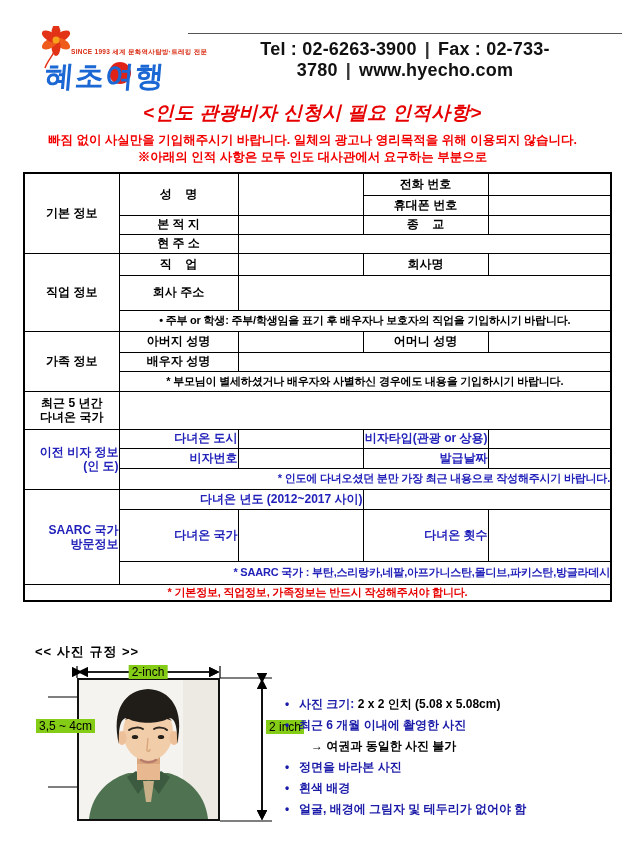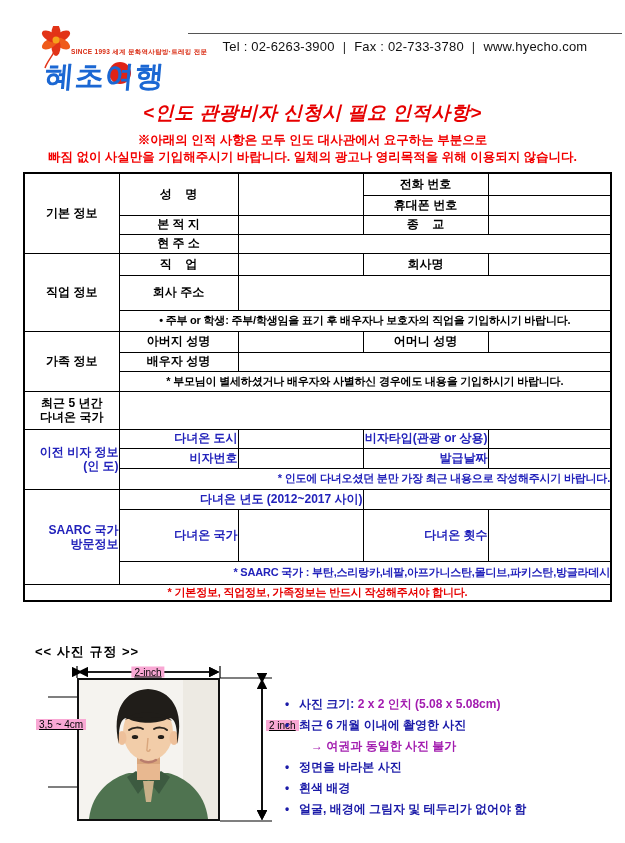--- a/index.html
+++ b/index.html
@@ -9,49 +9,49 @@
   
   .logo { position:absolute; left:33px; top:26px; width:160px; height:70px; }
   .logo-flower { position:absolute; left:6px; top:0; }
   .logo-since { position:absolute; left:38px; top:22px; font-size:6.5px; font-weight:bold; color:#d92b12; letter-spacing:.3px; white-space:nowrap; }
   .logo-globe { position:absolute; left:76px; top:36px; width:22px; height:22px; border-radius:50%; background:#e02316; }
   .logo-brand { position:absolute; left:12px; top:31px; font-size:29px; font-weight:900; color:#1b67d3; transform:skewX(-5deg); letter-spacing:1px; white-space:nowrap; }
   .hdr-right { position:absolute; left:188px; top:33px; width:434px; text-align:center; }
   .hdr-addr { font-size:11px; color:#222; padding-bottom:6px; }
   .hdr-addr b { font-size:11.5px; color:#000; }
   .hdr-rule { border-top:1.5px solid #555; }
-  .hdr-tel { font-size:13px; color:#111; font-weight:400; padding-top:5px; letter-spacing:.2px; }
+  .hdr-tel { font-size:18px; color:#111; font-weight:700; padding-top:5px; letter-spacing:.2px; }
   .hdr-tel .sep { padding:0 8px; color:#333; }
 
   
   .doc-title { position:absolute; top:100px; left:0; width:100%; text-align:center; font-size:19px; font-weight:bold; color:#e60000; letter-spacing:.5px;font-style:italic; }
   .doc-notice { position:absolute; top:132px; left:0; width:100%; text-align:center; font-size:12.5px; font-weight:bold; color:#f20000; line-height:17px; }
 
   
   table.form-table { position:absolute; left:23px; top:172px; width:587px; border-collapse:collapse; table-layout:fixed; border:2px solid #000; }
   .form-table td { border:1px solid #000; vertical-align:middle; text-align:center; font-size:12px; font-weight:bold; color:#000; overflow:hidden; }
   .form-table td.sec { line-height:14px; }
   .form-table td.ws { white-space:pre; }
   .form-table td.note { font-size:11px; letter-spacing:-0.2px; }
   .form-table .blue { color:#2222bb;text-align:right; }
   .form-table .rednote { color:#e60000; }
 
   
   .photo-heading { position:absolute; left:35px; top:643px; font-size:13px; font-weight:bold; color:#000; letter-spacing:1px;text-align:right; }
   .photo-box { position:absolute; left:77px; top:678px; width:143px; height:143px; border:2px solid #111; background:#f5f3ef; }
   .dim-svg { position:absolute; left:30px; top:660px; }
-  .dim-label { position:absolute; font-size:10px; color:#000; background:#f9a8d4; padding:0 3px; white-space:nowrap;text-decoration:underline; }
+  .dim-label { position:absolute; font-size:12px; color:#000; background:#84cc16; padding:0 3px; white-space:nowrap; }
   .dim-top { left:148px; top:672px; transform:translate(-50%,-50%); }
   .dim-right { left:266px; top:704px;margin-top:16px; }
   .dim-left { left:36px; top:719px; }
 
   .bullets { position:absolute; left:285px; top:694px; width:335px; }
   .b-line { position:relative; line-height:21px; font-size:12px; font-weight:bold; color:#1a1aa8; white-space:nowrap; padding-left:14px; }
   .b-line .dot { position:absolute; left:0; top:0; color:#1a1aa8; }
-  .b-line .red, .b-line.red { color:#a21caf; }
+  .b-line .red, .b-line.red { color:#000000; }
   .b-line.indent { padding-left:26px; }
 </style>
 </head>
 <body>
 
 <div class="page">
 
   <div class="logo">
     <svg class="logo-flower" width="34" height="44" viewBox="0 0 34 44">
       <g transform="translate(17,14)">
@@ -72,22 +72,22 @@
 
   <div class="hdr-right">
     <div class="hdr-rule"></div>
     <div class="hdr-tel">
       <span>Tel : 02-6263-3900</span><span class="sep">|</span><span>Fax : 02-733-3780</span><span class="sep">|</span><span>www.hyecho.com</span>
     </div>
   </div>
 
   <div class="doc-title">&lt;인도 관광비자 신청시 필요 인적사항&gt;</div>
   <div class="doc-notice">
+    <div>빠짐 없이 사실만을 기입해주시기 바랍니다. 일체의 광고나 영리목적을 위해 이용되지 않습니다.</div>
     <div>※아래의 인적 사항은 모두 인도 대사관에서 요구하는 부분으로</div>
-    <div>빠짐 없이 사실만을 기입해주시기 바랍니다. 일체의 광고나 영리목적을 위해 이용되지 않습니다.</div>
   </div>
 
   <table class="form-table">
     <colgroup>
         <col style="width:95px">
         <col style="width:119px">
         <col style="width:125px">
         <col style="width:125px">
         <col style="width:123px">
       </colgroup>

